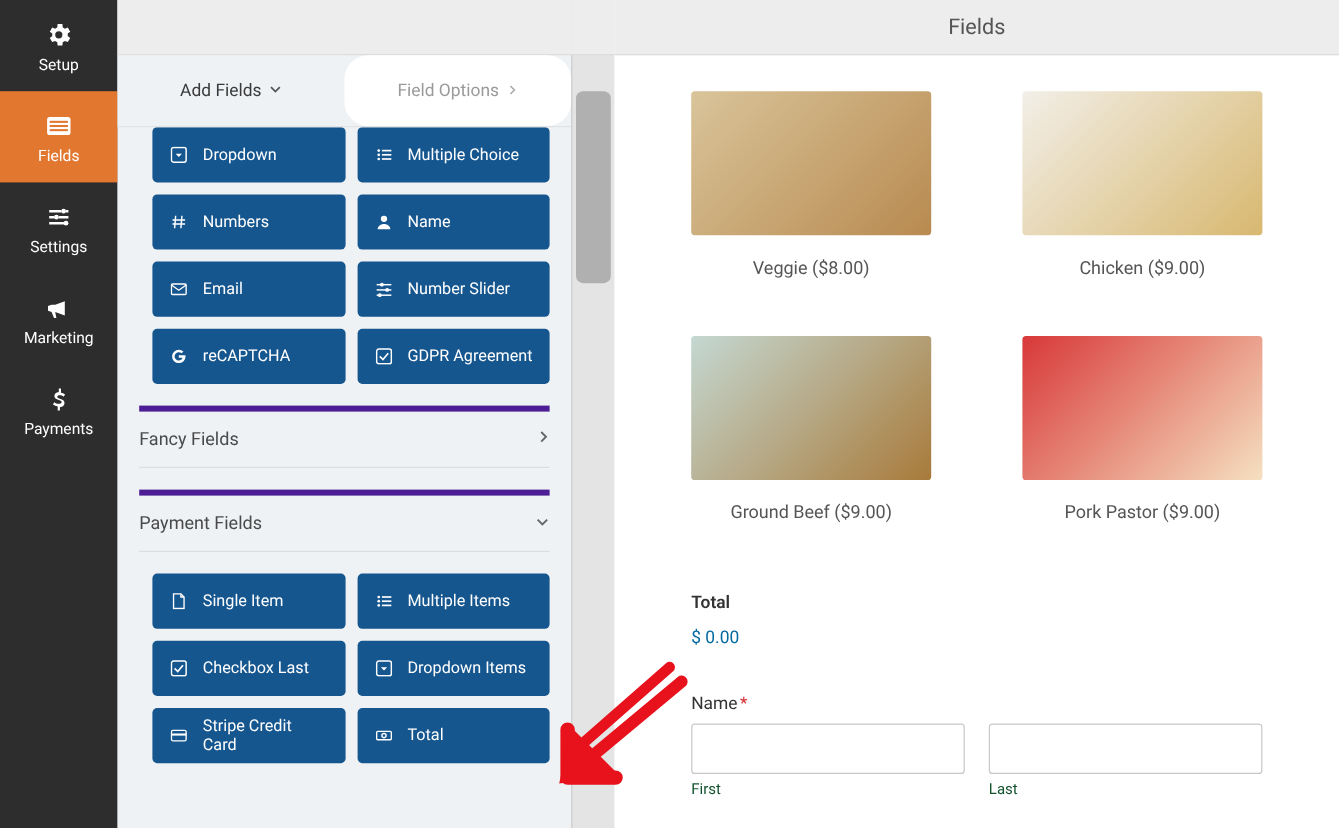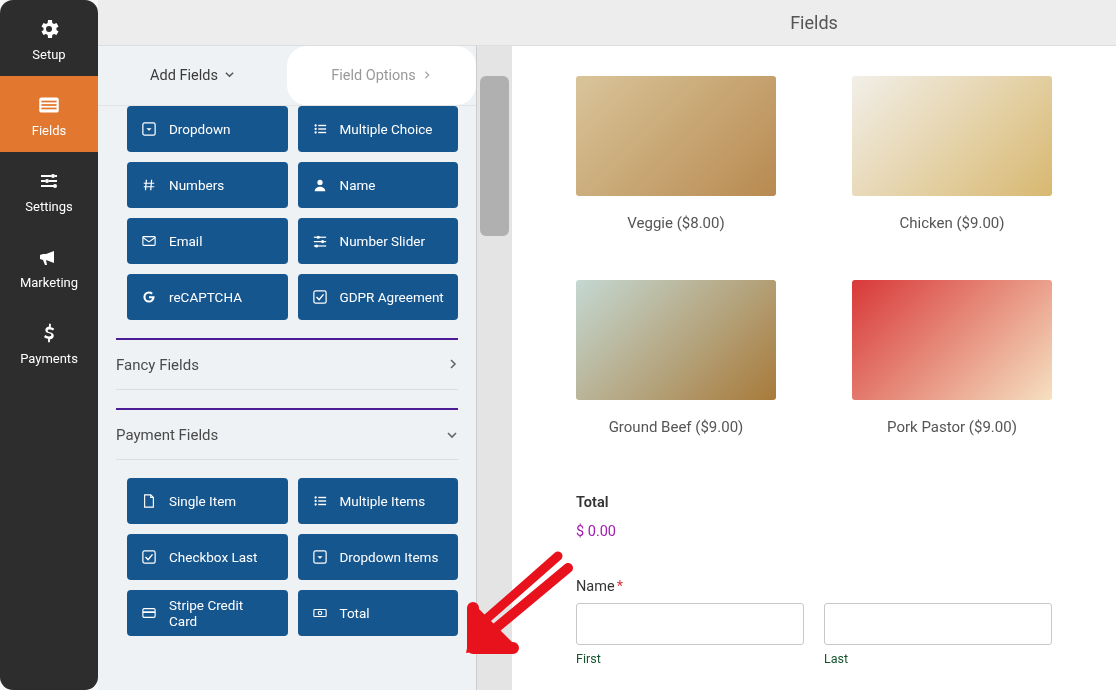--- a/index.html
+++ b/index.html
@@ -1,21 +1,21 @@
 <!DOCTYPE html>
 <html><head>
 <meta charset="utf-8">
 <style>
 * { box-sizing: border-box; margin: 0; padding: 0; }
 body { font-family: -apple-system, BlinkMacSystemFont, "Segoe UI", Roboto, Helvetica, Arial, sans-serif; background: #f7f7f7; width: 1116px; height: 690px; overflow: hidden; }
 
 .app { display: flex; height: 690px; }
 
 
-.leftnav { width: 98px; background: #2d2d2d; display: flex; flex-direction: column; flex-shrink: 0; border-radius: 13px; }
+.leftnav { width: 98px; background: #2d2d2d; display: flex; flex-direction: column; flex-shrink: 0; }
 .leftnav-item { width: 98px; height: 76px; display: flex; flex-direction: column; align-items: center; justify-content: center; color: #fff; cursor: pointer; position: relative; }
 .leftnav-item.active { background: #e27730; }
 .leftnav-item .icon { height: 28px; display: flex; align-items: center; justify-content: center; margin-bottom: 4px; }
 .leftnav-item .icon svg { fill: #fff; }
 .leftnav-item span.label { font-size: 13px; color: #fff; }
 
 
 .mid { width: 378px; background: #eef2f5; display: flex; flex-direction: column; flex-shrink: 0; position: relative; }
 
 .header-bar { height: 46px; background: #ededed; border-bottom: 1px solid #ddd; flex-shrink: 0; }
@@ -29,42 +29,42 @@
 .mid-scroll { flex: 1; overflow-y: auto; padding: 0 18px 18px 18px; position: relative; }
 .mid-scroll::-webkit-scrollbar { width: 14px; }
 .mid-scroll::-webkit-scrollbar-track { background: #e4e4e4; }
 .mid-scroll::-webkit-scrollbar-thumb { background: #b5b5b5; border-radius: 2px; }
 
 .field-grid { display: grid; grid-template-columns: 1fr 1fr; gap: 10px; padding-left: 11px; }
 .field-btn { background: #16568f; color: #fff; height: 46px; border-radius: 4px; display: flex; align-items: center; padding: 0 14px; font-size: 13.5px; cursor: pointer; gap: 12px; }
 .field-btn .ficon { width: 16px; height: 16px; display: flex; align-items: center; justify-content: center; flex-shrink: 0; }
 .field-btn .ficon svg { fill: #fff; width: 14px; height: 14px; }
 
-.sect-head { display: flex; align-items: center; justify-content: space-between; height: 52px; border-top: 2px solid #4c1d95; border-bottom: 1px solid #ddd; margin-top: 18px; margin-bottom: 18px; font-size: 15px; color: #4a4a4a; cursor: pointer; }
+.sect-head { display: flex; align-items: center; justify-content: space-between; height: 52px; border-top: 5px solid #4c1d95; border-bottom: 1px solid #ddd; margin-top: 18px; margin-bottom: 18px; font-size: 15px; color: #4a4a4a; cursor: pointer; }
 .sect-head .arr { color: #666; font-size: 14px; }
 
 
 .right { flex: 1; display: flex; flex-direction: column; position: relative; background: #fff; }
 .right-header { height: 46px; background: #ededed; border-bottom: 1px solid #ddd; display: flex; align-items: center; justify-content: center; font-size: 18px; color: #555; flex-shrink: 0; }
 .right-body { flex: 1; overflow-y: auto; padding: 30px 64px 20px 64px; display: flex; flex-direction: column; }
 .divider-gap { width: 36px; background: #cfcfcf; flex-shrink: 0; display:flex; flex-direction:column;}
 .divider-gap .sbtrack{ flex:1; background:#e4e4e4; border-left:1px solid #ccc; position:relative;}
 .divider-gap .sbthumb{ position:absolute; left:3px; right:3px; top:30px; height:160px; background:#b0b0b0; border-radius:6px;}
 
 .product-row { display: flex; justify-content: space-between; gap: 40px; margin-bottom: 48px; }
 .product { width: 200px; display: flex; flex-direction: column; align-items: center; }
 .prod-img { width: 200px; height: 120px; border-radius: 3px; background: linear-gradient(135deg, #d9c49a, #b88a50); position: relative; overflow: hidden; }
 .prod-img.chicken { background: linear-gradient(135deg, #f2efe8, #d8b870); }
 .prod-img.beef { background: linear-gradient(135deg, #c4d8d2, #a87a3a); }
 .prod-img.pork { background: linear-gradient(135deg, #d83838, #f5e0c0); }
 .prod-label { margin-top: 18px; font-size: 15px; color: #555; }
 
 .total-section { margin-top: 10px; }
 .total-section .tlabel { font-weight: 600; font-size: 14.5px; color: #333; margin-bottom: 10px; display: block; }
-.total-section .tval { font-size: 14.5px; color: #a21caf; }
+.total-section .tval { font-size: 14.5px; color: #0369a1; }
 
 .name-section { margin-top: 38px; }
 .name-label { font-size: 14.5px; color: #333; margin-bottom: 8px; display: flex; align-items: center; gap: 2px;}
 .name-label .req { color: #d63638; }
 .name-inputs { display: flex; gap: 20px; }
 .name-col { flex: 1; display: flex; flex-direction: column; }
 .name-col input { height: 42px; border: 1px solid #c8c8c8; border-radius: 3px; padding: 0 10px; font-size: 14px; }
 .name-col .sub { font-size: 12.5px; color: #14532d; margin-top: 6px; }
 
 

